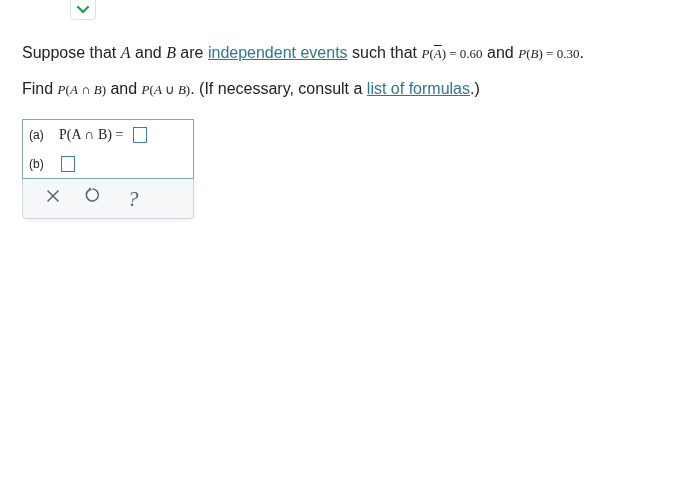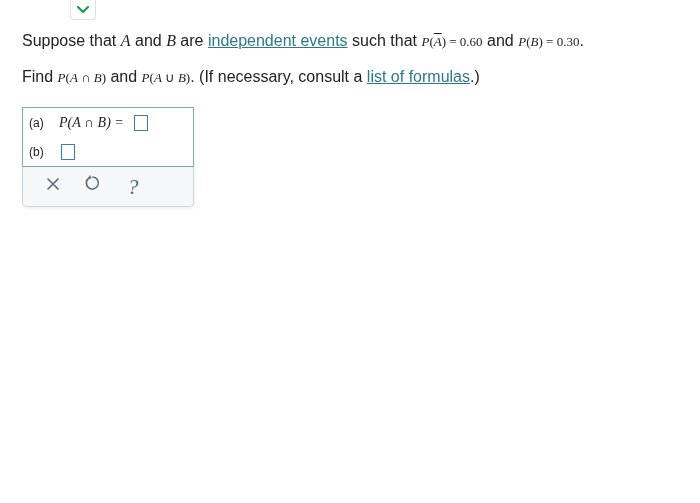--- a/index.html
+++ b/index.html
@@ -25,21 +25,21 @@
     border-bottom-left-radius: 4px;
     border-bottom-right-radius: 4px;
     display: flex;
     align-items: center;
     justify-content: center;
   }
   .dropdown-tab svg { display:block; }
   .content {
     position: absolute;
     left: 22px;
-    top: 28px;
+    top: 40px;
     width: 660px;
     font-size: 16px;
     line-height: 1.6;
   }
   .prompt-line1, .prompt-line2 { margin-bottom: 10px; }
   .ital { font-style: italic; font-family: 'Times New Roman', serif; }
   .mathsm { font-family: 'Times New Roman', serif; font-size: 13px; }
   .mathsm .ital { font-size: 13px; }
   .link {
     color: #2a7a8c;
@@ -62,21 +62,21 @@
     display: flex;
     align-items: center;
     padding: 4px 6px;
     gap: 8px;
   }
   .row-label {
     font-family: Arial, sans-serif;
     font-size: 12px;
     width: 22px;
   }
-  .row-expr { font-style: italic; }
+  .row-expr { }
   .input-slot {
     width: 14px;
     height: 16px;
     border: 1px solid #3b7fa3;
     display: inline-block;
     vertical-align: middle;
     background: #fff;
     margin-left: 2px;
   }
   .toolbar {

